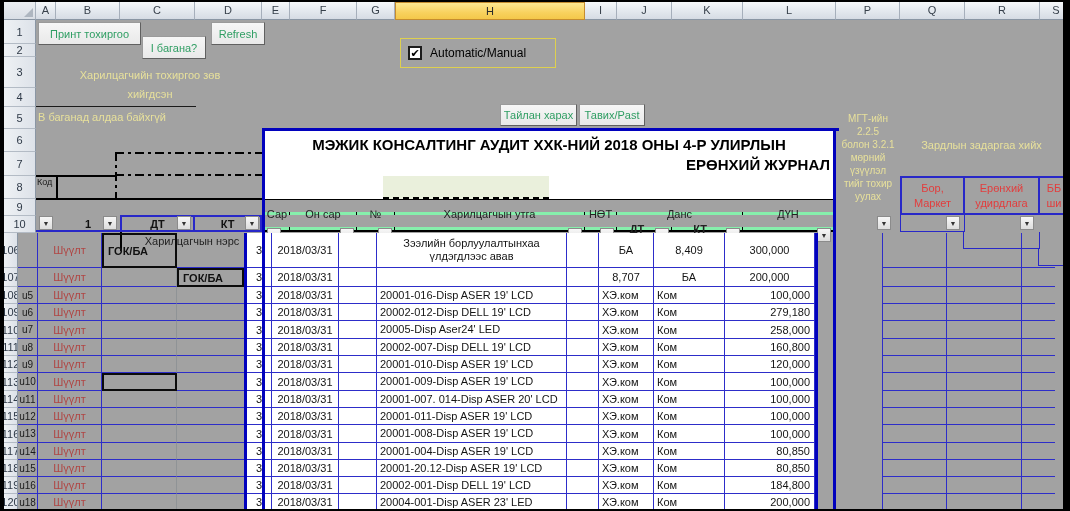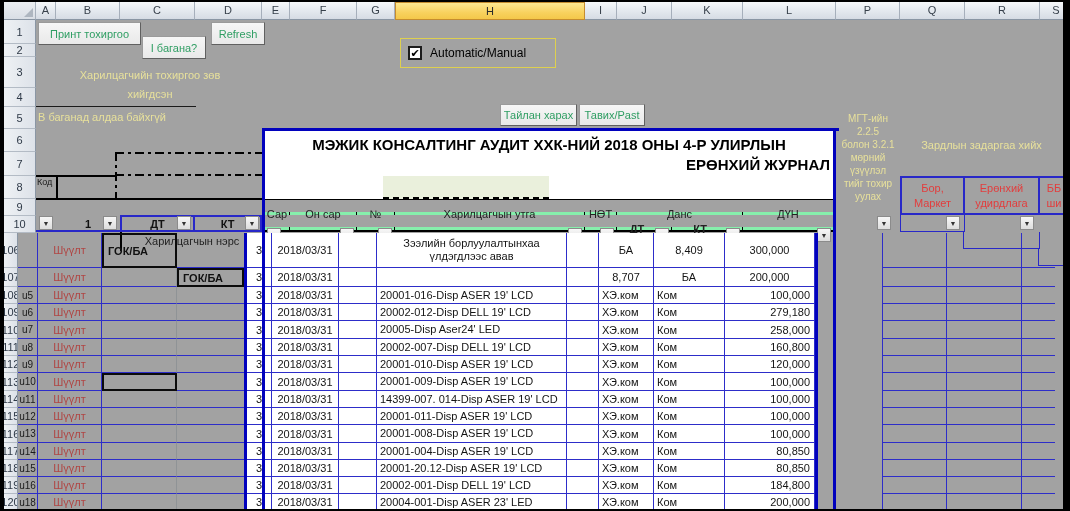--- a/index.html
+++ b/index.html
@@ -424,21 +424,21 @@
       <div class="row" style="height: 17px;">
         <div class="g">114</div>
         <div class="la">u11</div>
         <div class="lb">Шүүлт</div>
         <div class="lc"></div>
         <div class="ld"></div>
         <div class="bl"></div>
         <div class="tc ce">3</div>
         <div class="tc cf">2018/03/31</div>
         <div class="tc cg"></div>
-        <div class="tc ch">14399-007. 014-Disp ASER 19' LCD</div>
+        <div class="tc ch">20001-007. 014-Disp ASER 20' LCD</div>
         <div class="tc ci"></div>
         <div class="tc cj">ХЭ.ком</div>
         <div class="tc ck">Ком</div>
         <div class="tc cl">100,000</div>
         <div class="br"></div>
         <div class="pc"></div>
         <div class="qc"></div>
         <div class="rc"></div>
         <div class="sc"></div>
       </div>

